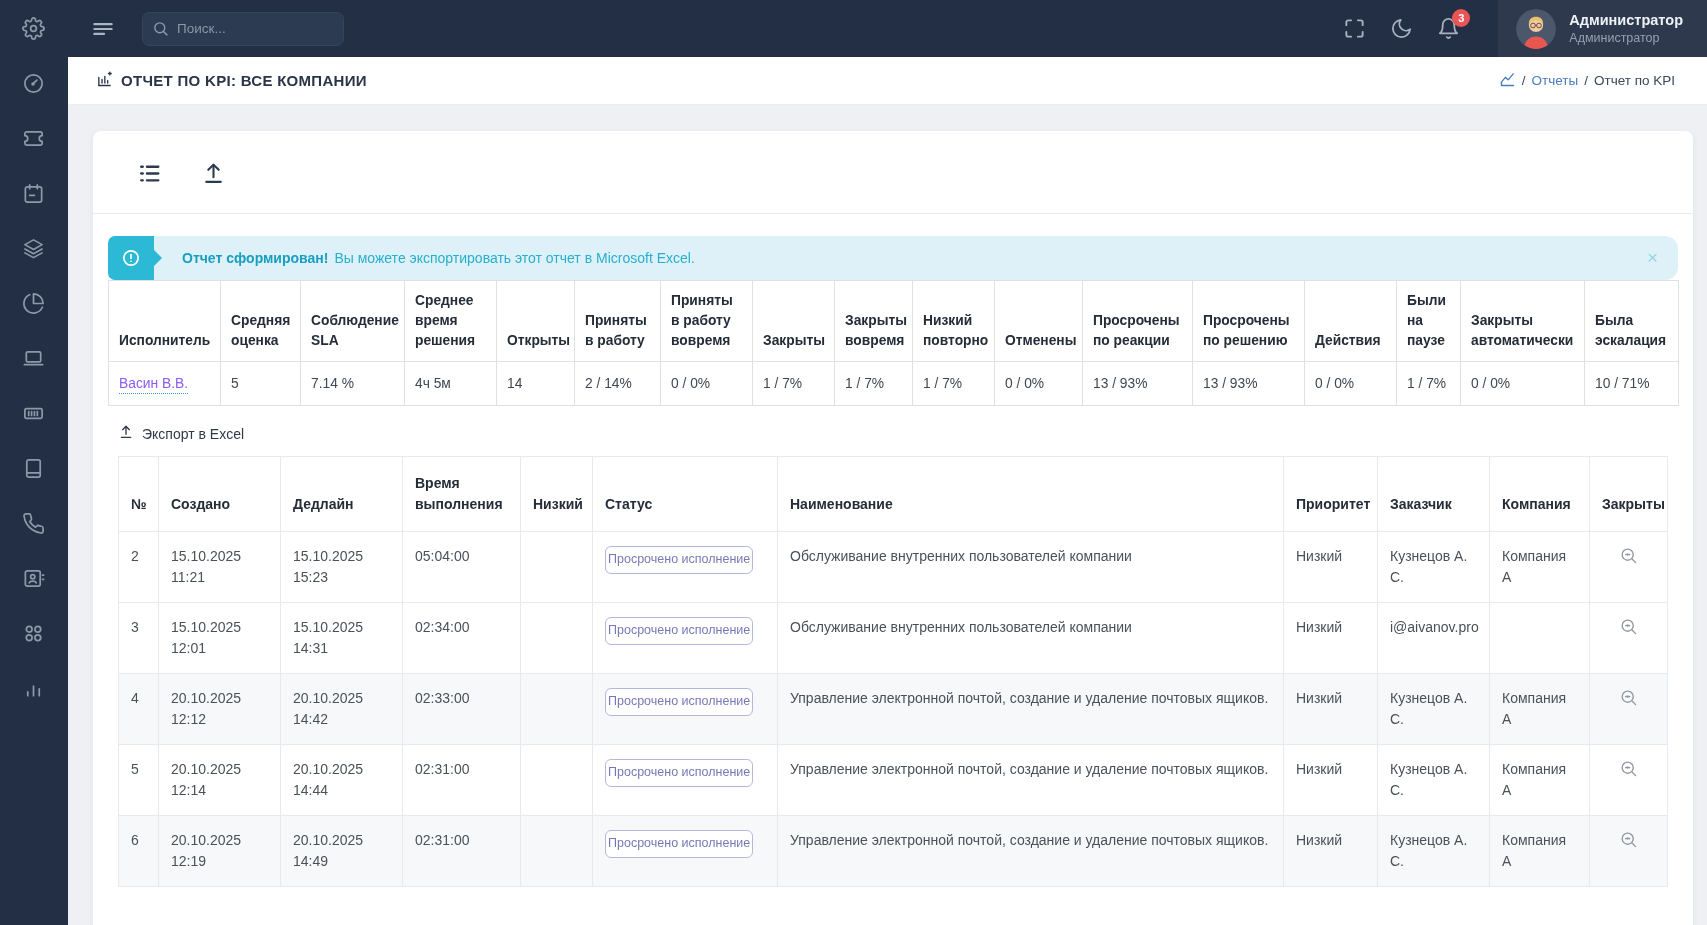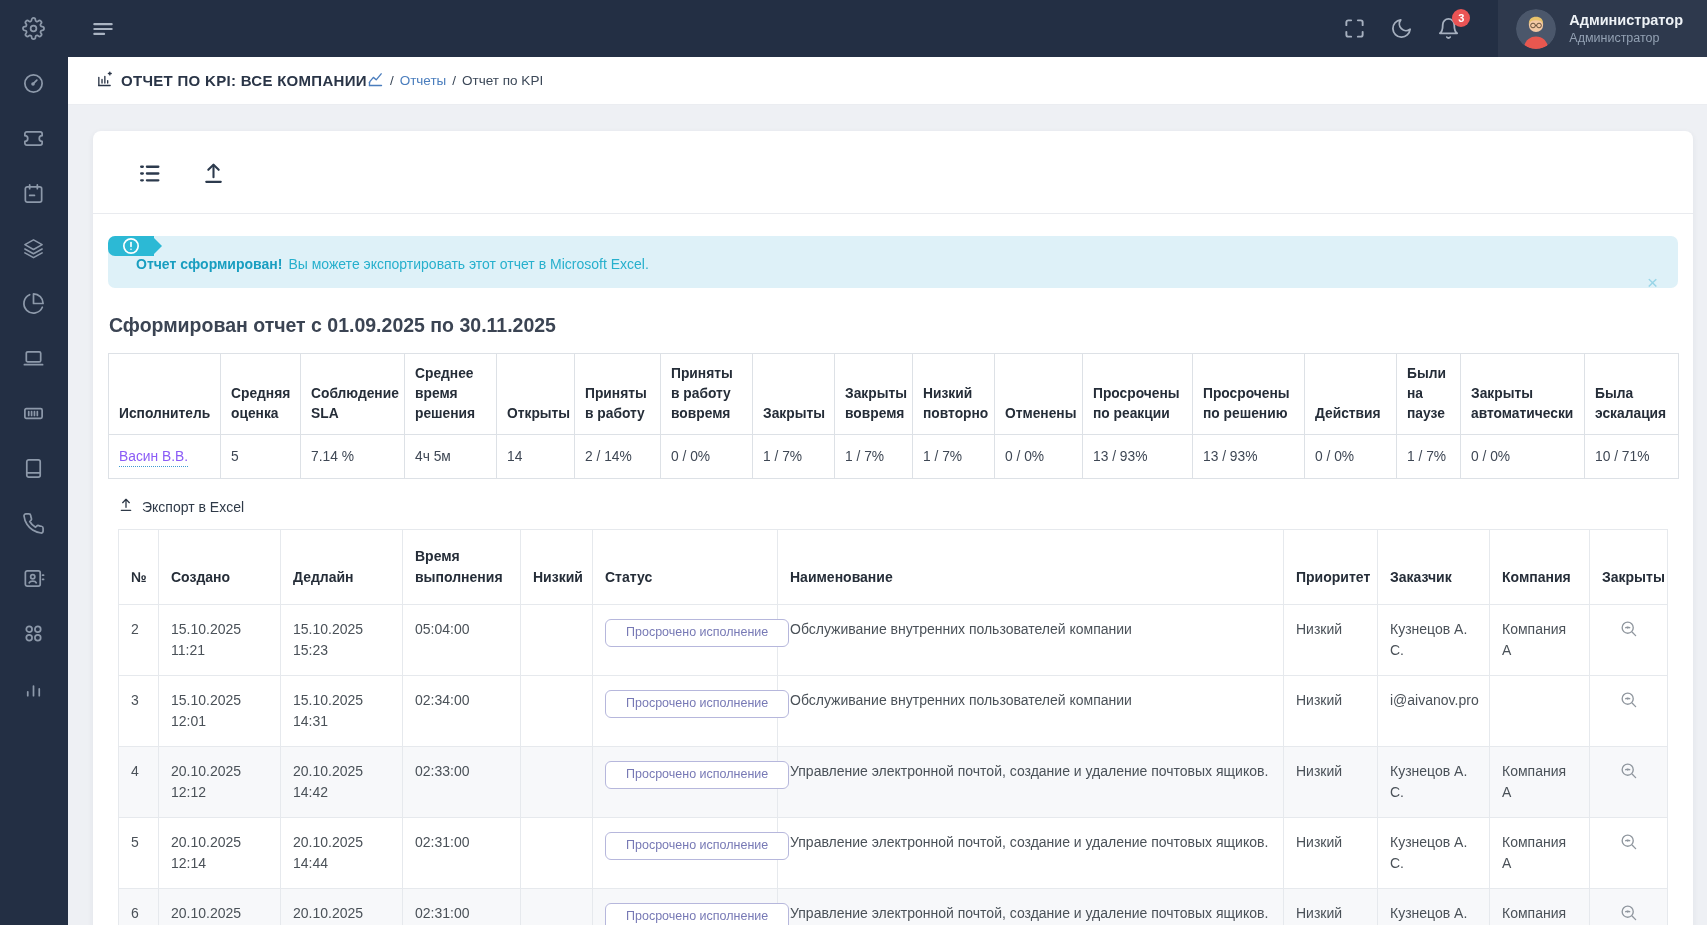--- a/index.html
+++ b/index.html
@@ -32,40 +32,40 @@
     color:#fff; font-size:11px; font-weight:700; border-radius:9px; display:flex; align-items:center;
     justify-content:center; padding:0 4px; }
   .userblock { height:100%; background:rgba(255,255,255,.05); display:flex; align-items:center;
     gap:13px; padding:0 24px 0 18px; cursor:pointer; margin-left:14px; }
   .avatar { width:40px; height:40px; border-radius:50%; overflow:hidden; flex:none; }
   .u-name { font-size:14.5px; font-weight:700; color:#eef2f6; line-height:1.3; }
   .u-role { font-size:12.5px; color:#93a1b3; line-height:1.3; }
 
   
   .pageheader { height:48px; flex:none; background:#fff; display:flex; align-items:center;
-    justify-content:flex-start; padding:0 32px 0 28px; border-bottom:1px solid #ebedf1; }
+    justify-content:space-between; padding:0 32px 0 28px; border-bottom:1px solid #ebedf1; }
   .ptitle { display:flex; align-items:center; gap:8px; font-size:15px; font-weight:700;
     color:#2a3547; letter-spacing:.3px; }
   .ptitle svg { width:17px; height:17px; color:#2a3547; }
   .crumbs { display:flex; align-items:center; gap:6px; font-size:13.5px; color:#3c4858; }
   .crumbs svg { width:17px; height:17px; color:#4a7dbd; }
   .crumb-link { color:#4a7dbd; cursor:pointer; text-decoration:none; }
 
   
   .content { flex:1; background:#eef0f4; overflow:hidden; }
   .card { background:#fff; border-radius:8px; box-shadow:0 2px 6px rgba(40,50,70,.07);
     margin:26px 14px 0 25px; height:1400px; }
   .toolbar { padding:30px 15px 26px 44px; display:flex; gap:38px; border-bottom:1px solid #e9ebef; }
   .tool-btn { width:26px; height:26px; color:#2c3a4d; cursor:pointer; }
   .tool-btn svg { width:25px; height:25px; }
   .card-body { padding:0 15px; }
 
   
-  .alert { margin-top:22px; display:flex; align-items:stretch; background:#def1f8; border-radius:7px;
-    height:52px;flex-direction:column; }
+  .alert { margin-top:22px; display:flex; align-items:stretch; background:#def1f8; border-radius:13px;
+    height:44px; }
   .alert-flag { width:46px; flex:none; background:#2cb9d5; border-radius:7px 0 0 7px; display:flex;
     align-items:center; justify-content:center; position:relative; color:#fff; }
   .alert-flag svg { width:20px; height:20px; }
   .alert-flag::after { content:""; position:absolute; right:-8px; top:50%; transform:translateY(-50%);
     border-top:8px solid transparent; border-bottom:8px solid transparent; border-left:8px solid #2cb9d5; }
   .alert-text { display:flex; align-items:center; padding-left:28px; font-size:14px; color:#27b0cd; }
   .alert-strong { font-weight:700; color:#189ec0; margin-right:6px; }
   .alert-close { margin-left:auto; display:flex; align-items:center; padding:0 20px; color:#98d5e7;
     font-size:19px; cursor:pointer; }
 
@@ -85,21 +85,21 @@
   .export-link { display:inline-flex; align-items:center; gap:8px; font-size:14px; color:#2f3a48;
     cursor:pointer; margin-bottom:13px; }
   .export-link svg { width:16px; height:16px; color:#2f3a48; }
   .detail-table { width:100%; table-layout:fixed; font-size:14px; }
   .detail-table th, .detail-table td { border:1px solid #e6e9ed; padding:14px 12px; text-align:left;
     line-height:1.5; }
   .detail-table th { vertical-align:bottom; font-weight:700; color:#252d38; padding:16px 12px; }
   .detail-table td { vertical-align:top; color:#4a5158; }
   .detail-table tbody tr:nth-child(2n+3) { background:#f7f8fa; }
   .status-badge { display:inline-block; border:1px solid #b6b7dc; color:#7779b5; border-radius:6px;
-    padding:3px 20px 4px; font-size:12.5px; white-space:nowrap; background:#fff; }
+    padding:3px 2px 4px; font-size:12.5px; white-space:nowrap; background:#fff; }
   .action-btn { width:20px; height:20px; color:#8f969e; cursor:pointer; display:inline-block; }
   .action-btn svg { width:19px; height:19px; }
 </style>
 </head>
 <body>
 
 <div class="app">
 
   <div class="sidebar">
       <div class="side-item">
@@ -184,20 +184,27 @@
         </svg>
       </div>
     </div>
 
   <div class="main">
 
     <div class="topbar">
       <span class="hamburger"><svg viewBox="0 0 24 24" fill="none" stroke="currentColor" stroke-width="2" stroke-linecap="round" stroke-linejoin="round">
             <path d="M4 7.5h16M4 12h16M4 16.5h9"></path>
           </svg></span>
+      <div class="searchbox">
+        <span class="s-icon"><svg viewBox="0 0 24 24" fill="none" stroke="currentColor" stroke-width="2" stroke-linecap="round" stroke-linejoin="round">
+              <circle cx="11" cy="11" r="7"></circle>
+              <path d="M21 21l-4.3-4.3"></path>
+            </svg></span>
+        <input type="text" placeholder="Поиск..." style="">
+      </div>
       <div class="top-right">
         <span class="top-icon"><svg viewBox="0 0 24 24" fill="none" stroke="currentColor" stroke-width="2" stroke-linecap="round" stroke-linejoin="round">
               <path d="M8.5 3.5H5.5a2 2 0 0 0-2 2v3M15.5 3.5h3a2 2 0 0 1 2 2v3M8.5 20.5H5.5a2 2 0 0 1-2-2v-3M15.5 20.5h3a2 2 0 0 0 2-2v-3"></path>
             </svg></span>
         <span class="top-icon"><svg viewBox="0 0 24 24" fill="none" stroke="currentColor" stroke-width="1.9" stroke-linecap="round" stroke-linejoin="round">
               <path d="M21 12.8A9 9 0 1 1 11.2 3a7 7 0 0 0 9.8 9.8z"></path>
             </svg></span>
         <span class="top-icon"><svg viewBox="0 0 24 24" fill="none" stroke="currentColor" stroke-width="1.9" stroke-linecap="round" stroke-linejoin="round">
               <path d="M18 8a6 6 0 0 0-12 0c0 7-3 9-3 9h18s-3-2-3-9"></path>
               <path d="M13.7 21a2 2 0 0 1-3.4 0"></path>
@@ -279,21 +286,20 @@
                   <path d="M12 15.9h.01"></path>
                 </svg>
               </span>
             <span class="alert-text">
               <span class="alert-strong">Отчет сформирован!</span>
               <span>Вы можете экспортировать этот отчет в Microsoft Excel.</span>
             </span>
             <span class="alert-close">×</span>
           </div>
 
-          <div class="report-heading">Сформирован отчет с 01.09.2025 по 30.11.2025</div>
 
           <table class="summary-table" id="summary-table">
               <colgroup>
                 <col style="width: 112px;">
                 <col style="width: 80px;">
                 <col style="width: 104px;">
                 <col style="width: 92px;">
                 <col style="width: 78px;">
                 <col style="width: 86px;">
                 <col style="width: 92px;">

